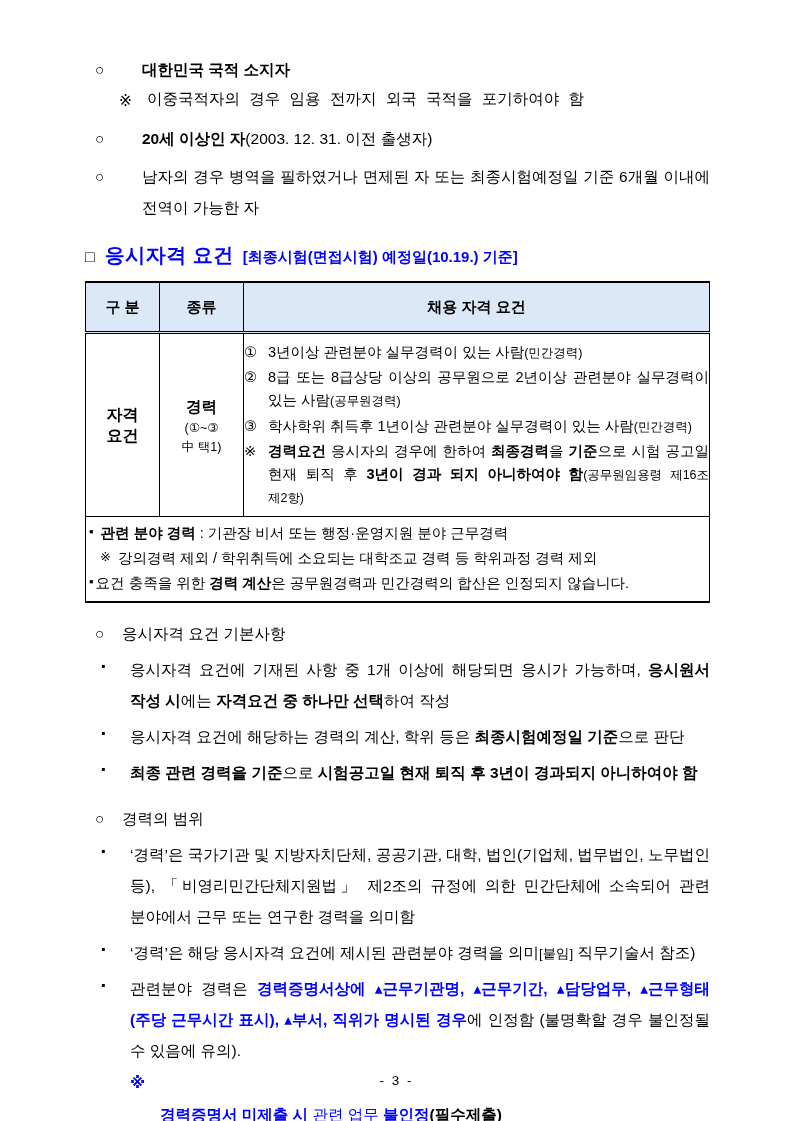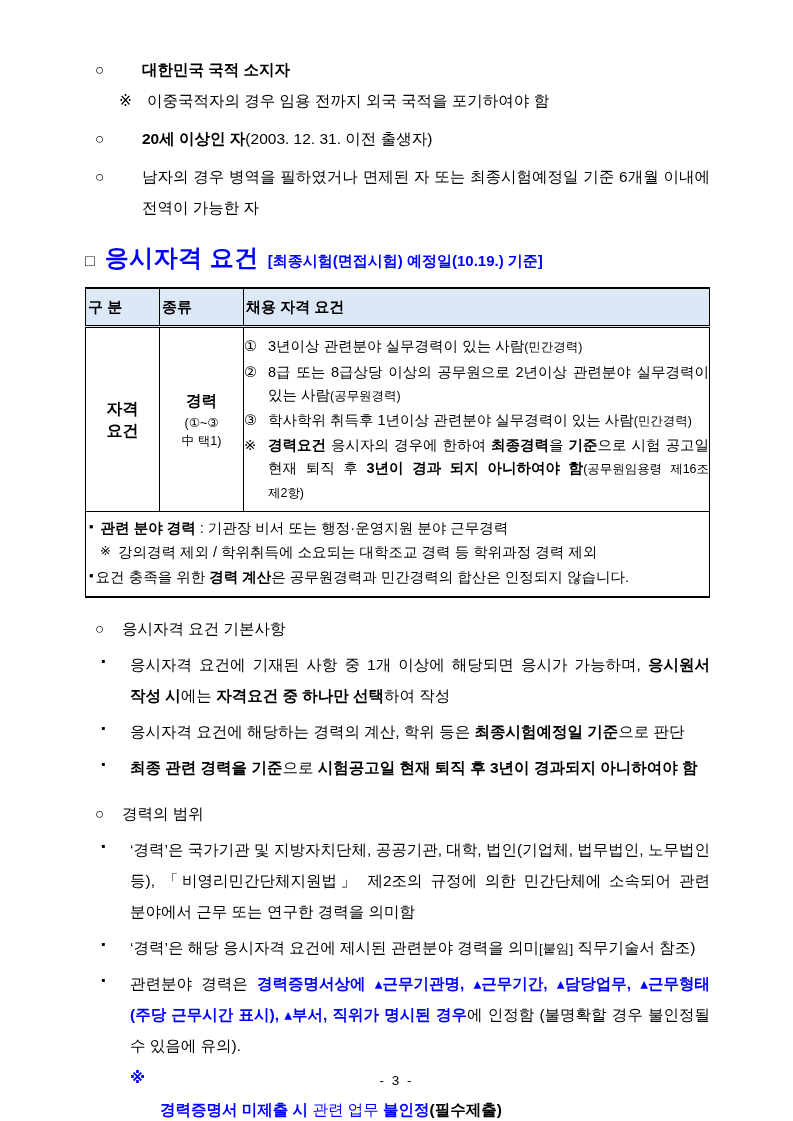--- a/index.html
+++ b/index.html
@@ -24,44 +24,44 @@
   .blue{color:var(--accent-blue);}
   .sm{font-size:0.86em;}
 
   
   .o-item{display:flex;padding-left:10px;margin-top:7px;}
   .o-item.first{margin-top:0;}
   .o-marker{flex:none;width:27px;}
   .o-text{flex:1;text-align:justify;word-break:keep-all;margin-left:20px;}
   .o-note{display:flex;padding-left:34px;}
   .o-note .n-marker{flex:none;width:28px;}
-  .o-note .n-text{flex:1;}
+  .o-note .n-text{flex:1;font-family:Liberation Mono, monospace;}
 
   
   .heading{display:flex;align-items:baseline;margin:16px 0 10px;line-height:1.6;}
   .h-marker{font-size:16px;font-weight:bold;margin-right:10px;}
-  .h-title{font-size:24px;font-weight:bold;color:var(--accent-blue);margin-right:9px;letter-spacing:0.5px;}
+  .h-title{font-size:20px;font-weight:bold;color:var(--accent-blue);margin-right:9px;letter-spacing:0.5px;}
   .h-sub{font-size:15px;font-weight:bold;color:var(--accent-blue);}
 
   
   .qual-table{
     width:100%;
     border-collapse:collapse;
     border-top:2.5px solid #000;
     border-bottom:2.5px solid #000;
     border-left:1.5px solid #000;
     border-right:1.5px solid #000;
     font-size:14.5px;
     line-height:1.6;
   }
   .qual-table th{
     background:var(--table-header-bg);
     border-bottom:3px double #000;
     font-size:15px;font-weight:bold;
-    padding:6px 2px;text-align:left;
+    padding:12px 2px;text-align:center;
   }
   .qual-table th:not(:last-child){border-right:1.5px solid #000;}
   .col-cat{width:74px;}
   .col-type{width:84px;}
   .body-row td{vertical-align:middle;padding:5px 0;}
   .body-row td:not(:last-child){border-right:1.5px solid #000;}
   .cat-cell{text-align:center;}
   .cat{width:2.35em;margin:8px auto;word-break:break-all;font-weight:bold;font-size:16px;line-height:1.35;}
   .type-cell{text-align:center;}
   .type-label{font-weight:bold;font-size:15.5px;line-height:1.6;}

